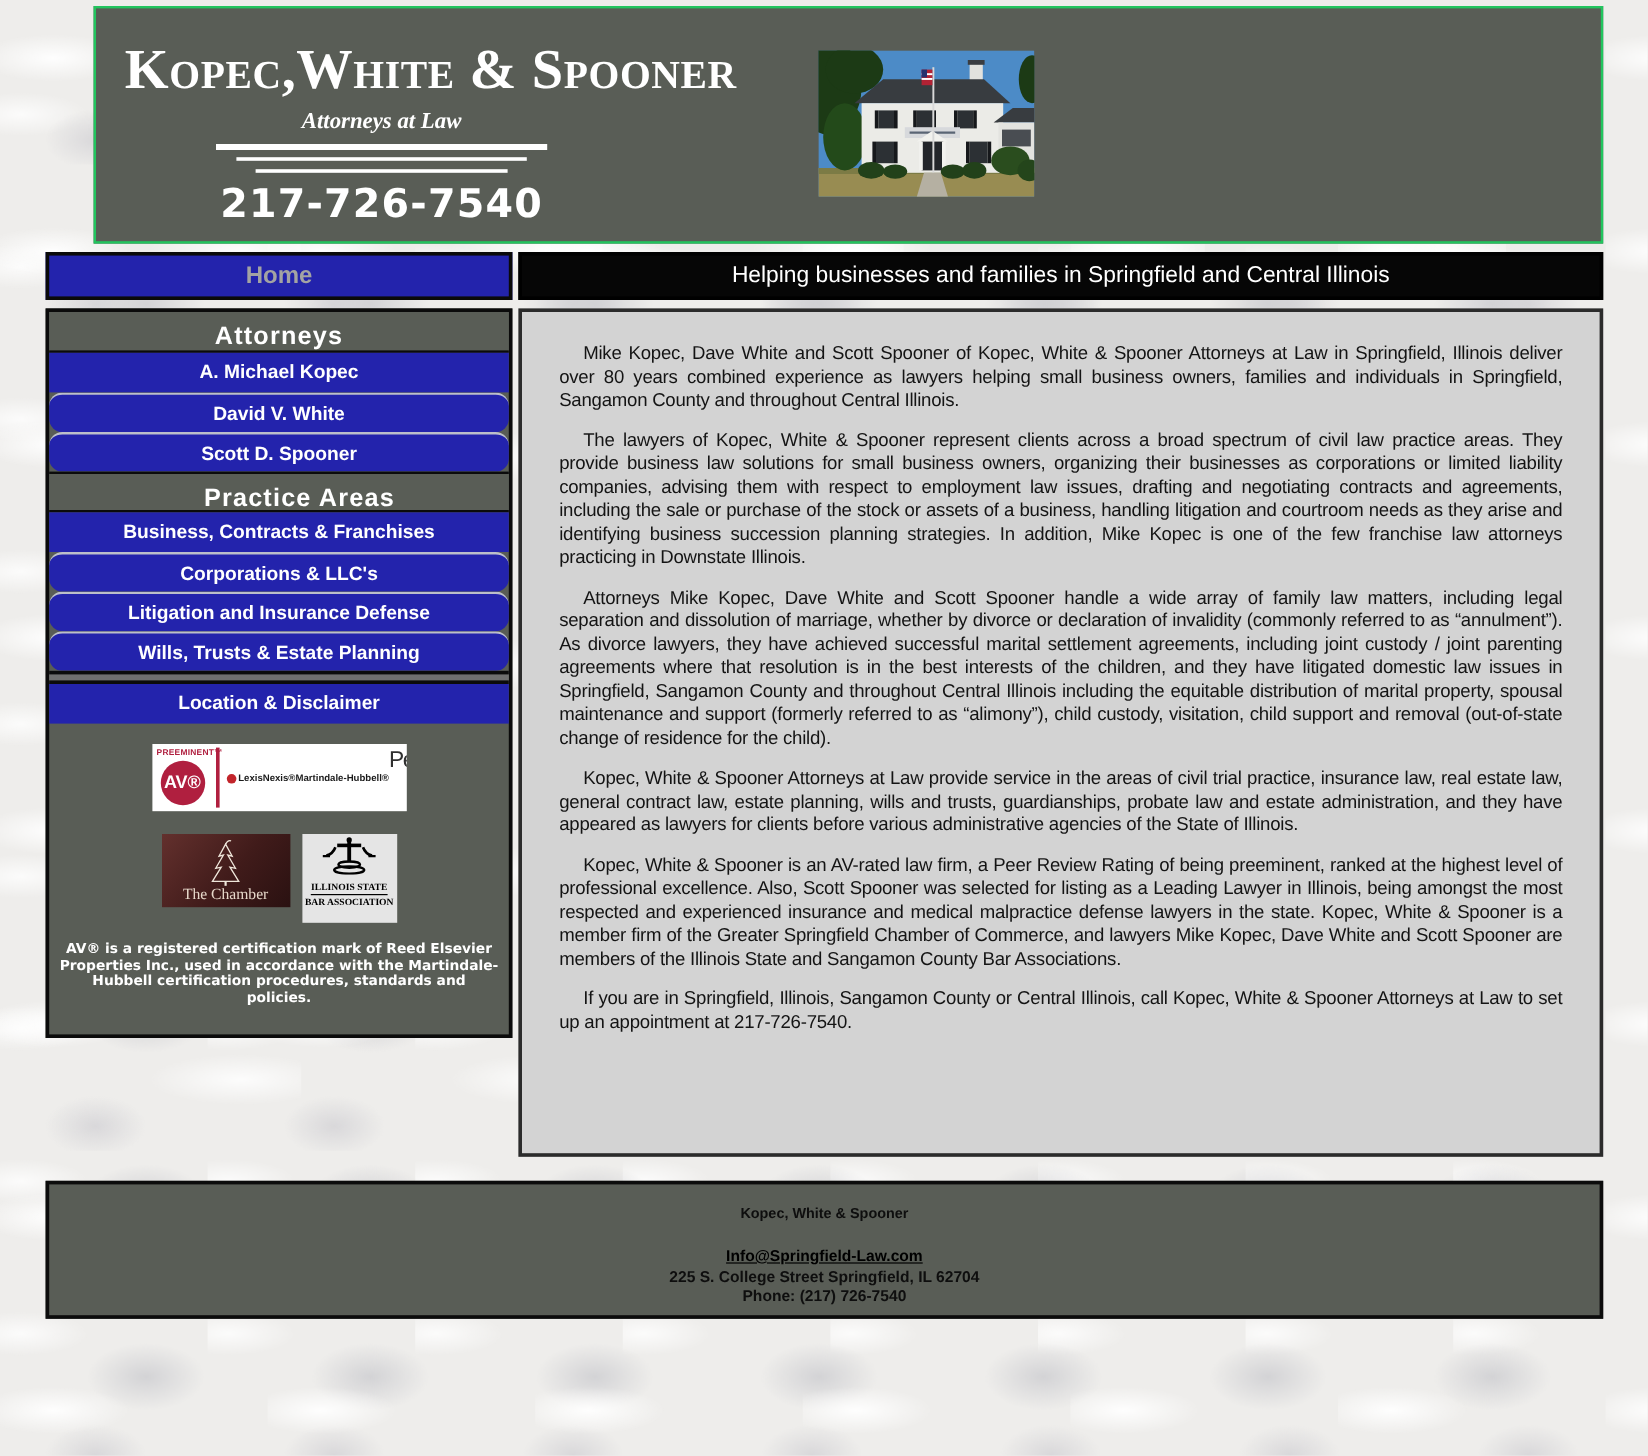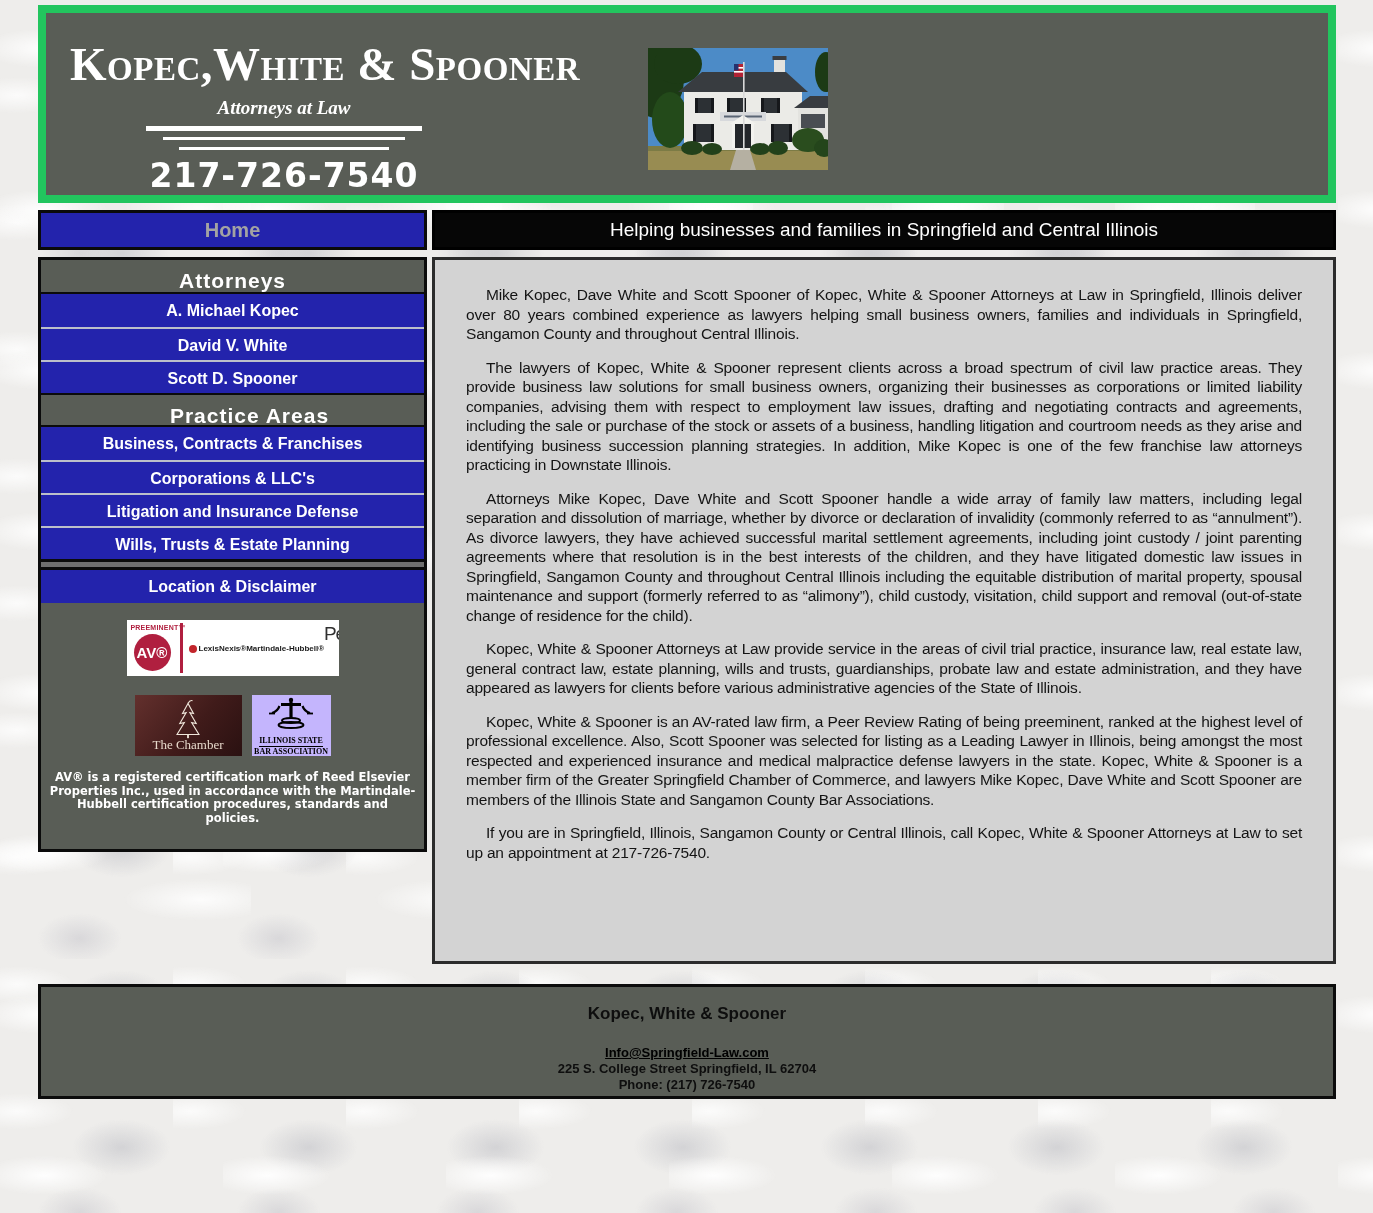--- a/index.html
+++ b/index.html
@@ -13,21 +13,21 @@
       radial-gradient(ellipse 110px 30px at 80% 20%, rgba(255,255,255,0.85) 0%, rgba(255,255,255,0) 70%),
       radial-gradient(ellipse 60px 36px at 40% 85%, rgba(213,212,215,0.85) 0%, rgba(213,212,215,0) 70%),
       radial-gradient(ellipse 80px 26px at 10% 75%, rgba(255,255,255,0.8) 0%, rgba(255,255,255,0) 70%);
     background-size:223px 161px, 187px 149px, 251px 173px, 199px 137px, 173px 127px;
   }
   .page { width:1373px; padding:5px 37px 0 38px; }
 
   
   .masthead {
     position:relative; height:198px;
-    background:#595d56; border:8px solid #22c55e;
+    background:#595d56; border:2px solid #22c55e;margin-left:40px;
   }
   .firm-name {
     position:absolute; left:24px; top:24px;
     font-family:"Liberation Serif", serif;
     font-variant:small-caps; font-weight:700;
     font-size:47px; letter-spacing:0.5px; color:#fff; white-space:nowrap;
   }
   .tagline {
     position:absolute; left:100px; top:84px; width:276px; text-align:center;
     font-family:"Liberation Serif", serif; font-style:italic; font-weight:700;
@@ -61,21 +61,21 @@
     height:34px; line-height:42px; background:#595d56; color:#fff;
     font-weight:700; font-size:21px; letter-spacing:1px; text-align:center;
     border-bottom:2px solid #0b0b0b;
   }
   .nav-header.mid { border-top:2px solid #0b0b0b;padding-left:34px; }
   .nav-item {
     display:block; height:33px; line-height:33px; background:#2323ac;
     color:#fff; font-weight:700; font-size:16px; text-align:center;
     text-decoration:none; cursor:pointer;
   }
-  .nav-item + .nav-item { border-top:2px solid #bcbfca; }
+  .nav-item + .nav-item { border-top:2px solid #bcbfca;border-radius:11px; }
   .nav-spacer { height:11px; background:#6f6f6f; border-top:3px solid #0b0b0b; border-bottom:3px solid #0b0b0b; }
 
   
   .badges { padding:17px 0 24px; text-align:center; }
   .av-badge {
     width:212px; height:56px; background:#fff; margin:0 auto;
     display:flex; text-align:left;
   }
   .av-left { width:53px; position:relative; flex:none; }
   .preeminent { position:absolute; top:4px; left:4px; font-size:7px; font-weight:700; color:#b01f3f; letter-spacing:0.2px; white-space:nowrap; }
@@ -95,21 +95,21 @@
   .badge-row { margin-top:19px; display:flex; justify-content:center; align-items:flex-start; }
   .chamber {
     width:107px; height:61px; position:relative; margin-right:10px;
     background:linear-gradient(130deg,#63302d 0%, #401b1a 55%, #2a1111 100%);
   }
   .chamber svg { display:block; margin:3px auto 0; }
   .chamber-caption {
     position:absolute; left:0; right:0; bottom:3px; text-align:center;
     font-family:"Liberation Serif", serif; font-size:13px; color:#e7d9cb;
   }
-  .isba { width:79px; height:61px; background:#c4b5fd; padding-top:2px; text-align:center; }
+  .isba { width:79px; height:74px; background:#e5e5e5; padding-top:2px; text-align:center; }
   .isba svg { display:block; margin:0 auto; }
   .isba-l1 { display:inline-block; font-family:"Liberation Serif", serif; font-weight:700; font-size:8px; color:#000; border-bottom:1px solid #000; padding-bottom:1px; }
   .isba-l2 { font-family:"Liberation Serif", serif; font-weight:700; font-size:8px; color:#000; }
 
   .av-disclaimer {
     margin:15px 8px 0; font-family:"DejaVu Sans", sans-serif; font-weight:700;
     font-size:11.5px; line-height:13.5px; color:#fff; text-align:center;
   }
 
   
@@ -122,21 +122,21 @@
     padding:25px 31px 40px; color:#141414;
     font-size:15.5px; line-height:19.5px; letter-spacing:-0.2px; text-align:justify;
   }
   .content-box p { margin-bottom:14px; text-indent:20px; }
 
   
   .footer {
     margin-top:20px; height:115px; background:#595d56; border:3px solid #0c0c0c;
     text-align:center; color:#0e0e0e;
   }
-  .f-title { padding-top:17px; font-weight:700; font-size:17px; }
+  .f-title { padding-top:17px; font-weight:700; font-size:12px; }
   .f-email { display:inline-block; margin-top:21px; font-weight:700; font-size:13px; color:#000; text-decoration:underline; cursor:pointer; }
   .f-addr, .f-phone { font-weight:700; font-size:13px; line-height:15.5px; }
 </style>
 </head>
 <body>
 
 <div class="page">
 
   <header class="masthead">
     <div class="firm-name">Kopec,White &amp; Spooner</div>

